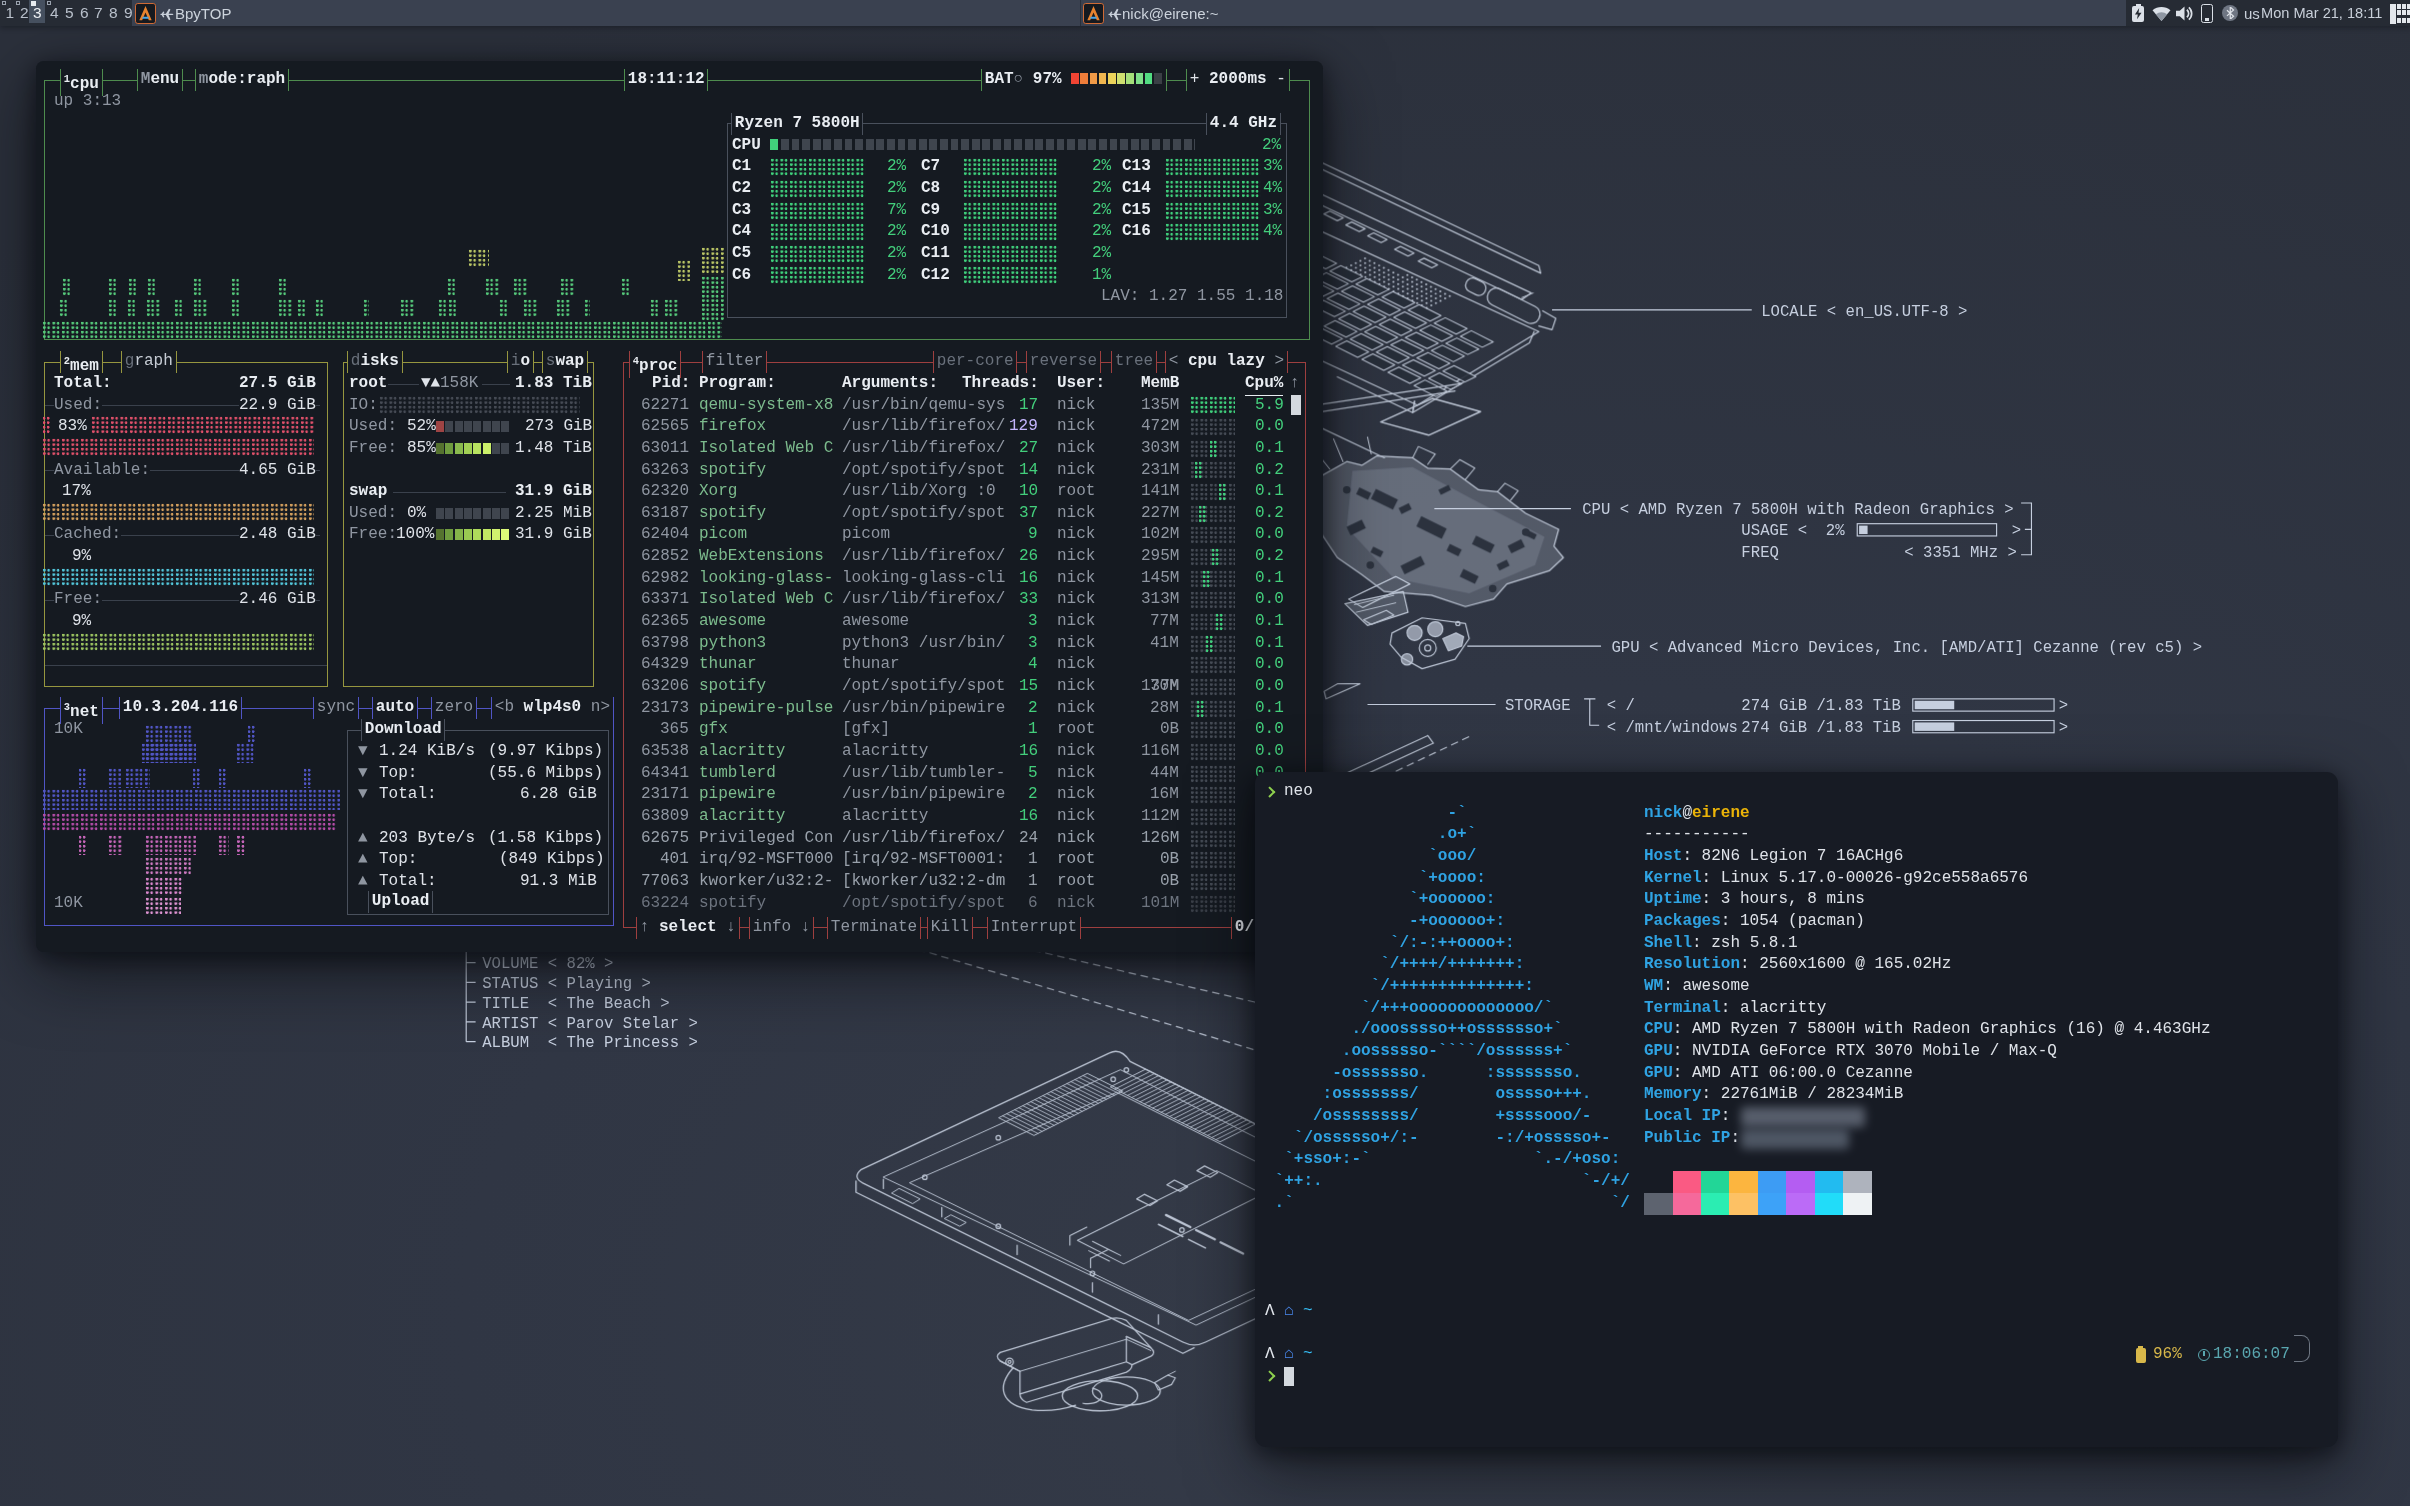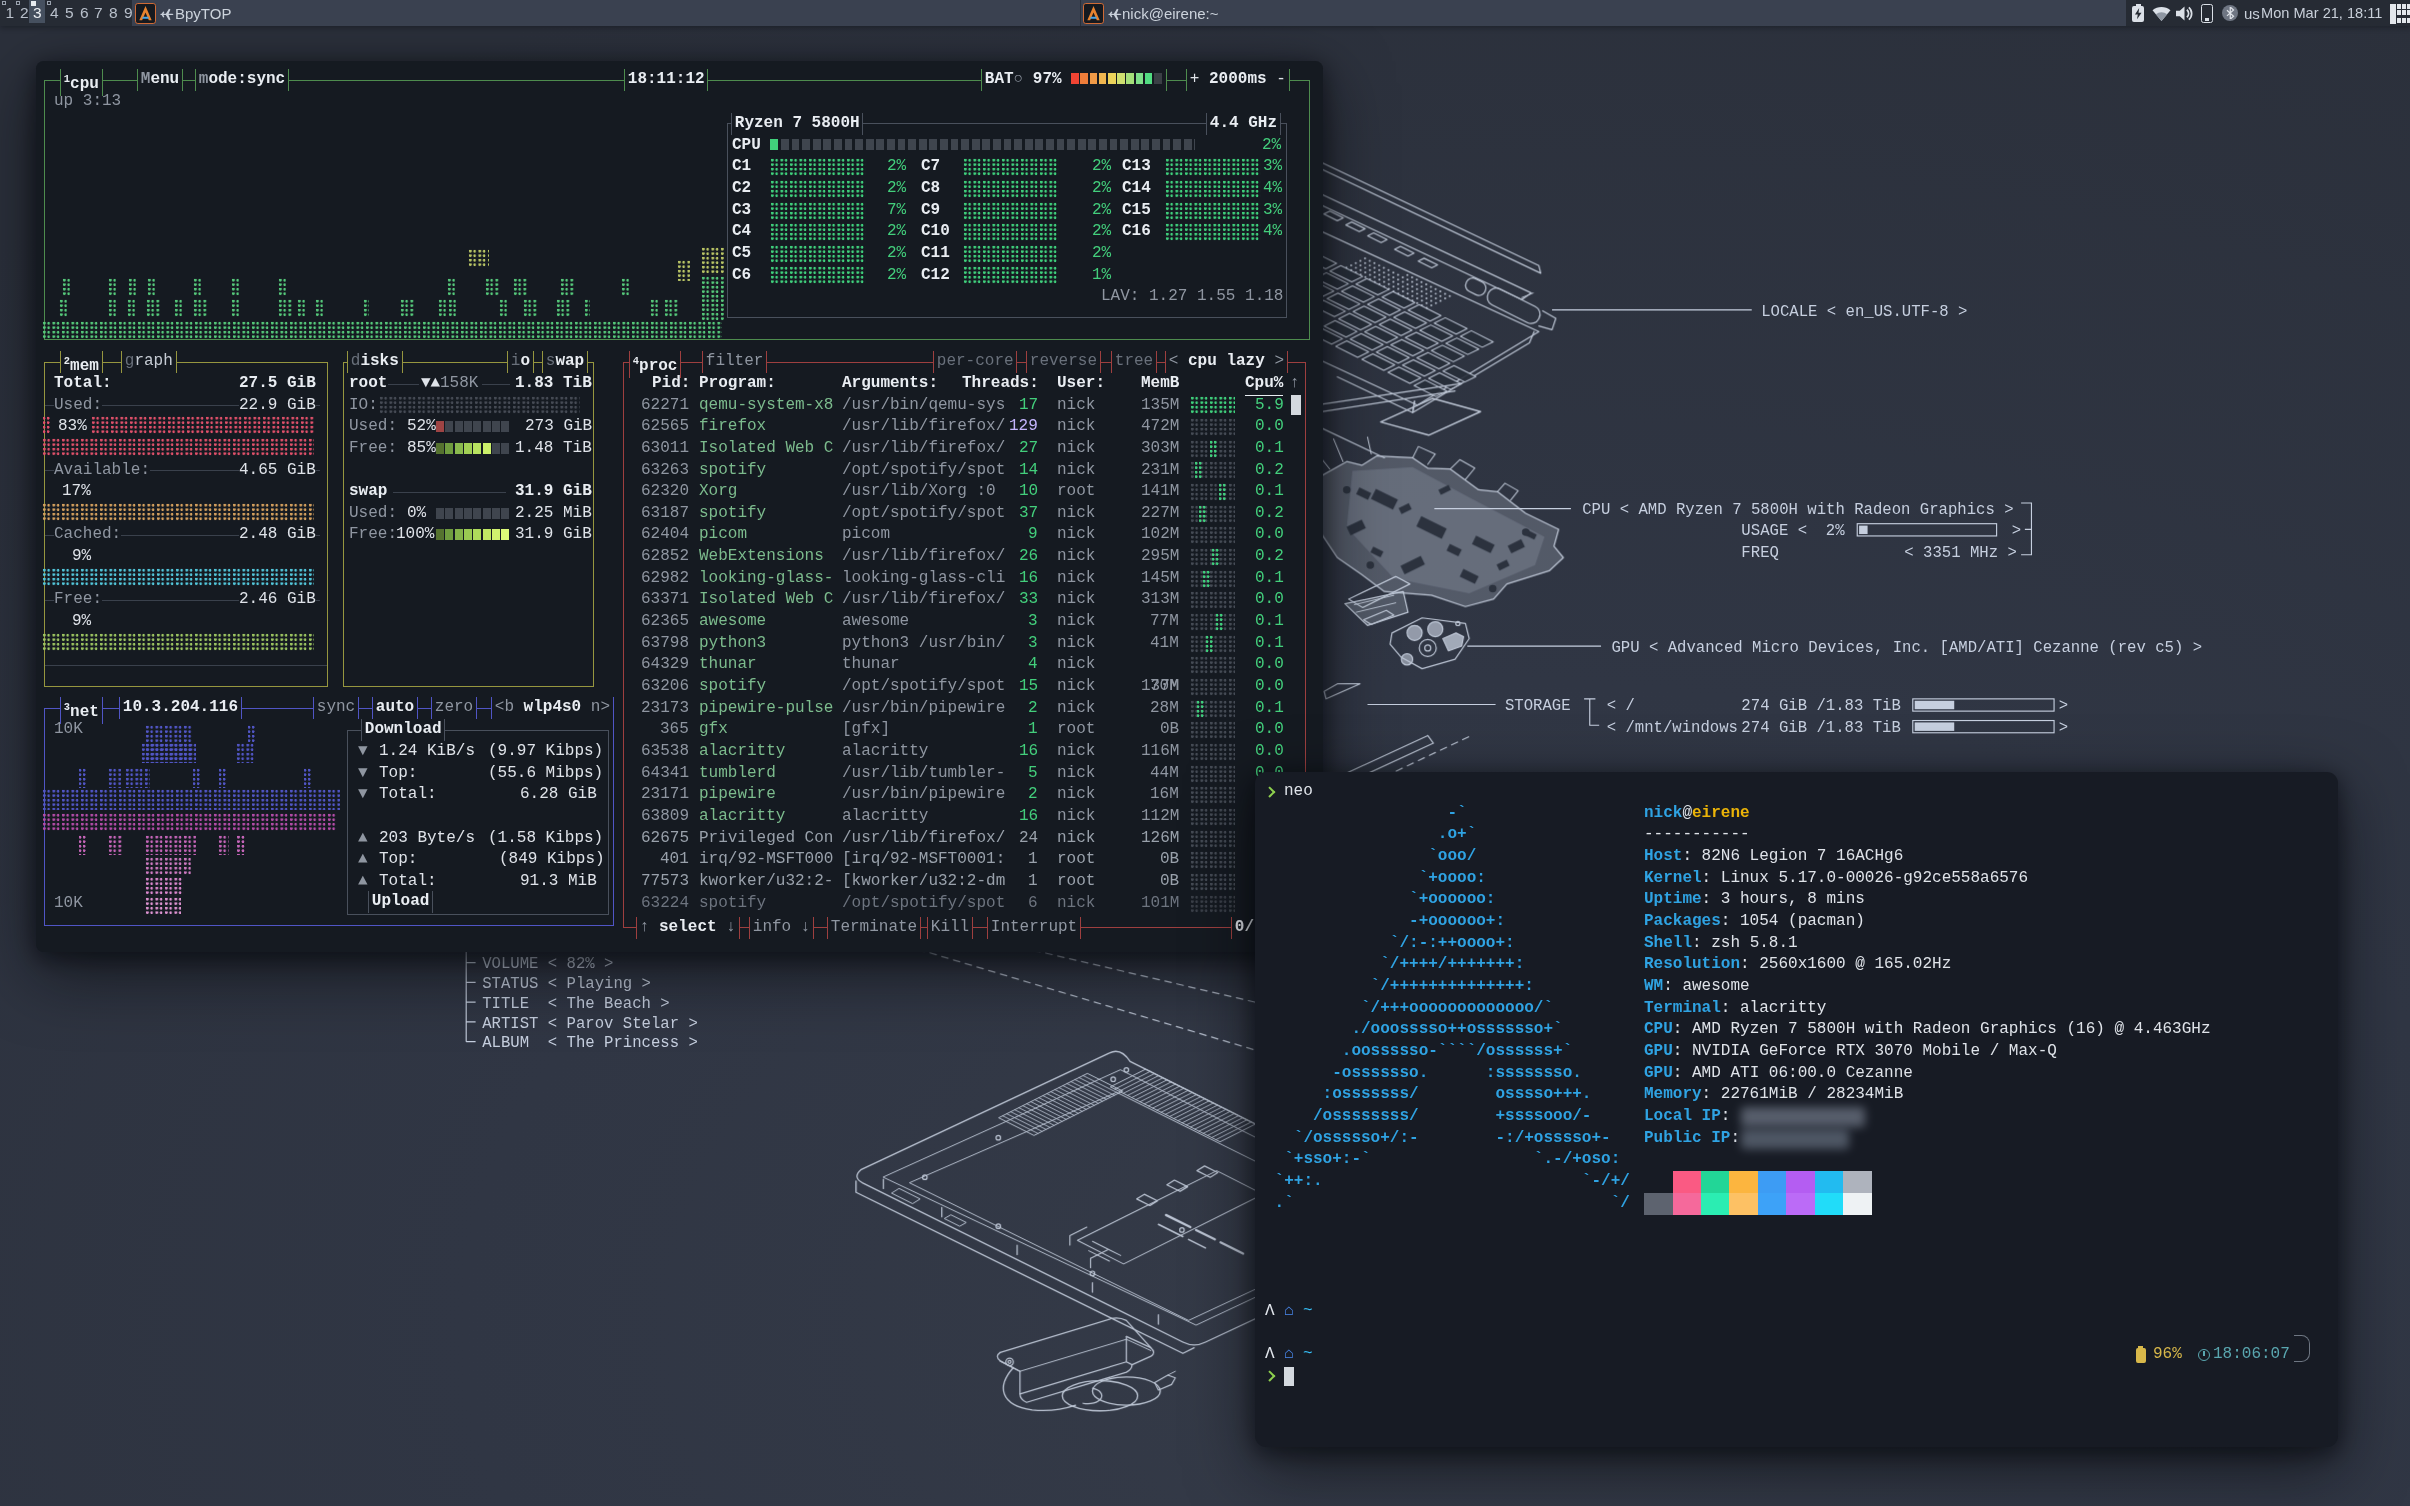--- a/index.html
+++ b/index.html
@@ -351,21 +351,21 @@
 <div id="bpyc">
 <div class="bx" style="left:44px;top:80px;width:1266px;height:260px;border-color:#4e8c4e"></div>
 <div class="bx" style="left:727px;top:123px;width:560px;height:195px;border-color:#49505c"></div>
 <div class="bx" style="left:44px;top:362px;width:284px;height:325px;border-color:#96963f"></div>
 <div class="bx" style="left:343px;top:362px;width:251px;height:325px;border-color:#96963f"></div>
 <div class="bx" style="left:44px;top:708px;width:570px;height:218px;border-color:#5055c5"></div>
 <div class="bx" style="left:347px;top:730px;width:262px;height:185px;border-color:#49505c"></div>
 <div class="bx" style="left:623px;top:362px;width:683px;height:566px;border-color:#9e3f3f"></div>
 <div class="lb" style="left:60px;top:69px;border-left:0.9px solid #4e8c4e;border-right:0.9px solid #4e8c4e;background:#151a21"><span class="w"><sup style="font-size:10.4px">1</sup>cpu</span></div>
 <div class="lb" style="left:137px;top:69px;border-left:0.9px solid #4e8c4e;border-right:0.9px solid #4e8c4e;background:#151a21"><span class="g b">M</span><span class="w">enu</span></div>
-<div class="lb" style="left:195px;top:69px;border-left:0.9px solid #4e8c4e;border-right:0.9px solid #4e8c4e;background:#151a21"><span class="g b">m</span><span class="w">ode:sync</span></div>
+<div class="lb" style="left:195px;top:69px;border-left:0.9px solid #4e8c4e;border-right:0.9px solid #4e8c4e;background:#151a21"><span class="g b">m</span><span class="w">ode:raph</span></div>
 <div class="lb" style="left:624px;top:69px;border-left:0.9px solid #4e8c4e;border-right:0.9px solid #4e8c4e;background:#151a21"><span class="w">18:11:12</span></div>
 <div class="lb" style="left:981px;top:69px;border-left:0.9px solid #4e8c4e;border-right:0.9px solid #4e8c4e;background:#151a21"><span class="w">BAT</span><span class="g">○</span><span class="w"> 97% </span><span style="display:inline-block;width:7.6px;height:11.3px;background:#f04433;margin-right:1.6px;vertical-align:-0.9px"></span><span style="display:inline-block;width:7.6px;height:11.3px;background:#ef7d3a;margin-right:1.6px;vertical-align:-0.9px"></span><span style="display:inline-block;width:7.6px;height:11.3px;background:#f09a47;margin-right:1.6px;vertical-align:-0.9px"></span><span style="display:inline-block;width:7.6px;height:11.3px;background:#f0b64f;margin-right:1.6px;vertical-align:-0.9px"></span><span style="display:inline-block;width:7.6px;height:11.3px;background:#ecd35b;margin-right:1.6px;vertical-align:-0.9px"></span><span style="display:inline-block;width:7.6px;height:11.3px;background:#cfe070;margin-right:1.6px;vertical-align:-0.9px"></span><span style="display:inline-block;width:7.6px;height:11.3px;background:#a5e07a;margin-right:1.6px;vertical-align:-0.9px"></span><span style="display:inline-block;width:7.6px;height:11.3px;background:#7fe08a;margin-right:1.6px;vertical-align:-0.9px"></span><span style="display:inline-block;width:7.6px;height:11.3px;background:#52dc82;margin-right:1.6px;vertical-align:-0.9px"></span><span style="display:inline-block;width:7.6px;height:11.3px;background:#3a3f45;margin-right:1.6px;vertical-align:-0.9px"></span></div>
 <div class="lb" style="left:1186px;top:69px;border-left:0.9px solid #4e8c4e;border-right:0.9px solid #4e8c4e;background:#151a21"><span class="n">+ </span><span class="w">2000ms</span><span class="n"> -</span></div>
 <span class="t g" style="left:54px;top:91px;">up 3:13</span>
 <div class="lb" style="left:731px;top:113px;border-left:0.9px solid #49505c;border-right:0.9px solid #49505c;background:#151a21"><span class="w">Ryzen 7 5800H</span></div>
 <div class="lb" style="left:1206px;top:113px;border-left:0.9px solid #49505c;border-right:0.9px solid #49505c;background:#151a21"><span class="w">4.4 GHz</span></div>
 <span class="t w" style="left:732px;top:135px;">CPU</span>
 <div class="blk" style="left:770px;top:139px;width:7.8px;background:#41d17b"></div>
 <div style="position:absolute;left:781px;top:139px;width:414px;height:11.3px;background:repeating-linear-gradient(90deg,#3f454e 0 7.8px,rgba(0,0,0,0) 7.8px 10.6px)"></div>
 <span class="t tb" style="left:1262px;top:135px;">2%</span>
@@ -786,21 +786,21 @@
 <div class="dt" style="left:1190px;top:830px;width:45px;height:18px;background-image:radial-gradient(circle at 2.3px 2.1px,#454b55 1.2px,rgba(0,0,0,0) 1.6px),radial-gradient(circle at 6.6px 2.1px,#454b55 1.2px,rgba(0,0,0,0) 1.6px);background-size:9.5px 4.5px;"></div>
 <span class="t p2" style="left:1255px;top:828px;">0.0</span>
 <span class="t p2" style="left:660px;top:849px;">401</span>
 <span class="t p2" style="left:699px;top:849px;">irq/92-MSFT000</span>
 <span class="t p2" style="left:842px;top:849px;">[irq/92-MSFT0001:</span>
 <span class="t p2" style="left:1028px;top:849px;">1</span>
 <span class="t p2" style="left:1057px;top:849px;">root</span>
 <span class="t p2" style="left:1160px;top:849px;">0B</span>
 <div class="dt" style="left:1190px;top:851px;width:45px;height:18px;background-image:radial-gradient(circle at 2.3px 2.1px,#454b55 1.2px,rgba(0,0,0,0) 1.6px),radial-gradient(circle at 6.6px 2.1px,#454b55 1.2px,rgba(0,0,0,0) 1.6px);background-size:9.5px 4.5px;"></div>
 <span class="t p2" style="left:1255px;top:849px;">0.0</span>
-<span class="t p2" style="left:641px;top:871px;">77573</span>
+<span class="t p2" style="left:641px;top:871px;">77063</span>
 <span class="t p2" style="left:699px;top:871px;">kworker/u32:2-</span>
 <span class="t p2" style="left:842px;top:871px;">[kworker/u32:2-dm</span>
 <span class="t p2" style="left:1028px;top:871px;">1</span>
 <span class="t p2" style="left:1057px;top:871px;">root</span>
 <span class="t p2" style="left:1160px;top:871px;">0B</span>
 <div class="dt" style="left:1190px;top:873px;width:45px;height:18px;background-image:radial-gradient(circle at 2.3px 2.1px,#454b55 1.2px,rgba(0,0,0,0) 1.6px),radial-gradient(circle at 6.6px 2.1px,#454b55 1.2px,rgba(0,0,0,0) 1.6px);background-size:9.5px 4.5px;"></div>
 <span class="t p2" style="left:1255px;top:871px;">0.0</span>
 <span class="t p3" style="left:641px;top:893px;">63224</span>
 <span class="t p3" style="left:699px;top:893px;">spotify</span>
 <span class="t p3" style="left:842px;top:893px;">/opt/spotify/spot</span>

